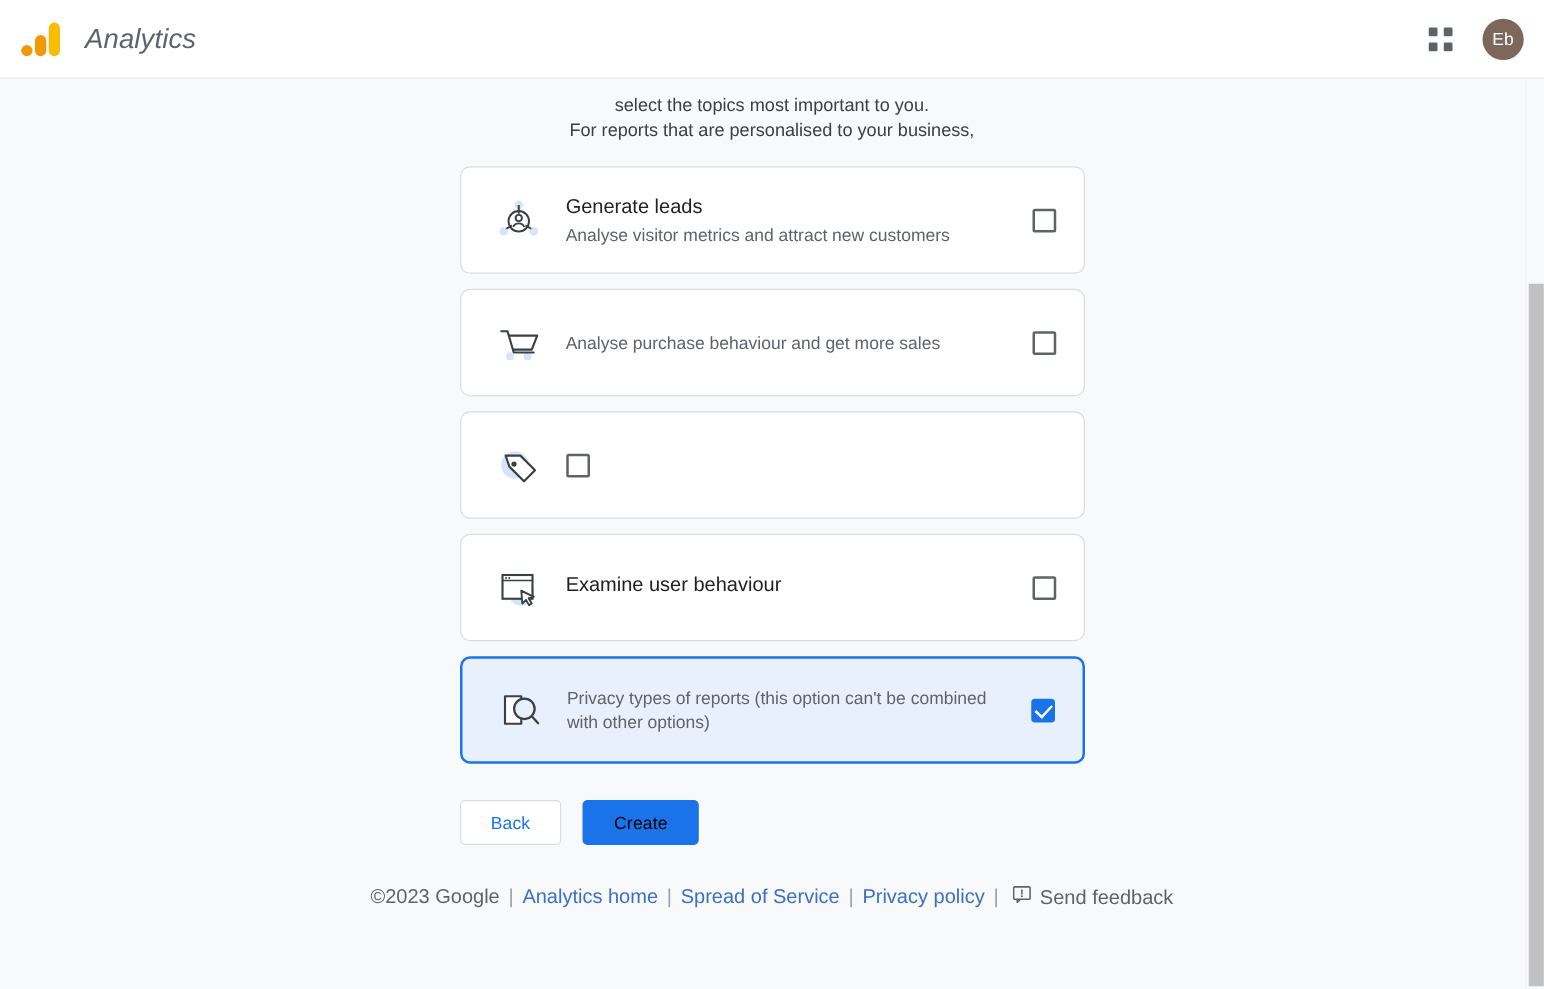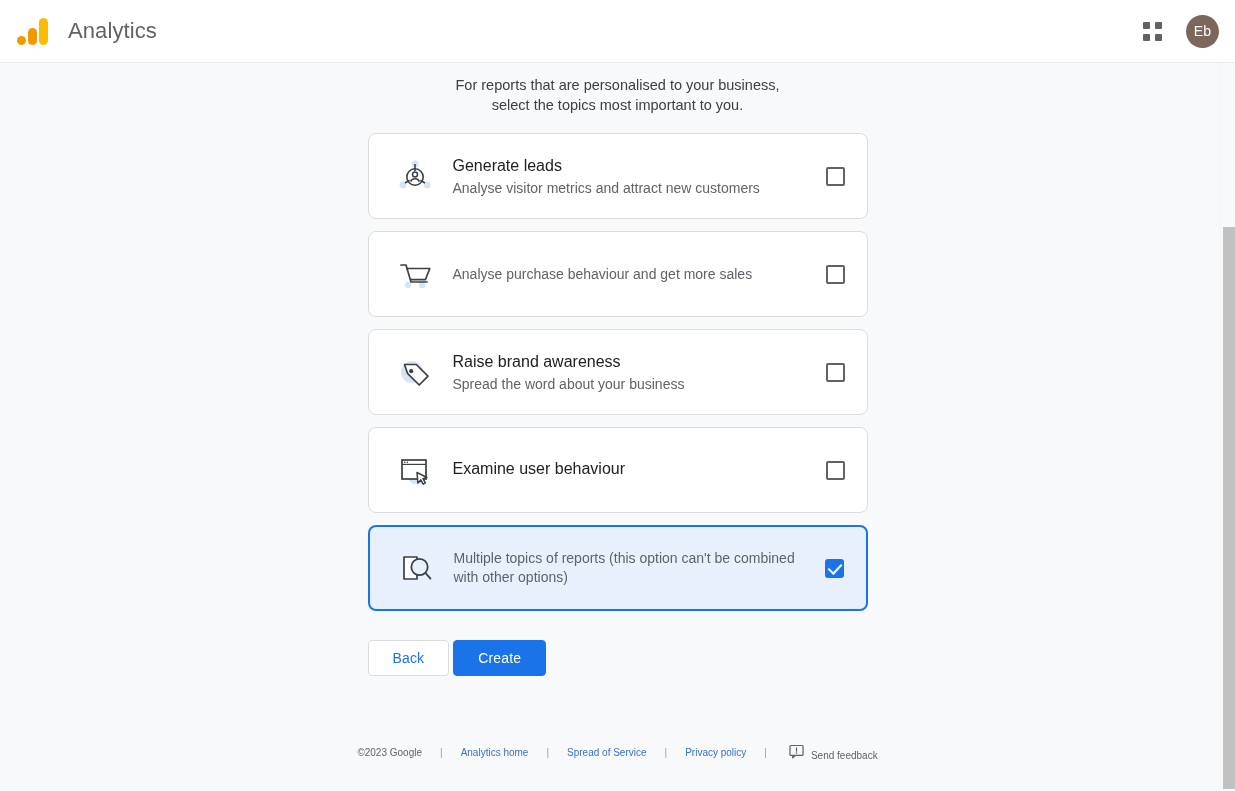--- a/index.html
+++ b/index.html
@@ -64,20 +64,21 @@
     height: 27px;
     border-radius: 4.5px;
     background: #fbbc04;
   }
   .brand-title {
     font-size: 22px;
     color: #5f6368;
     letter-spacing: 0.1px;
     font-weight: 400;
     white-space: nowrap;
+    font-style: italic;
   }
   .appbar-right {
     margin-left: auto;
     display: flex;
     align-items: center;
     gap: 14px;
   }
   .apps-icon {
     width: 40px;
     height: 40px;
@@ -210,21 +211,21 @@
     height: 11px;
     border: solid #ffffff;
     border-width: 0 2px 2px 0;
     transform: rotate(43deg);
   }
 
   
   .actions {
     width: 500px;
     display: flex;
-    gap: 4px;
+    gap: 17px;
     margin-top: 29px;
   }
   .btn {
     height: 36px;
     border-radius: 4px;
     font-size: 14px;
     font-family: "Liberation Sans", sans-serif;
     letter-spacing: 0.15px;
     cursor: pointer;
     padding: 0 24px;
@@ -234,32 +235,32 @@
   }
   .btn-outline {
     background: #ffffff;
     border: 1px solid #dadce0;
     color: #1a73e8;
     min-width: 80px;
   }
   .btn-primary {
     background: #1a73e8;
     border: 1px solid #1a73e8;
-    color: #ffffff;
+    color: #000000;
     min-width: 92px;
   }
 
   
   .footer {
-    margin-top: 68px;
-    font-size: 10px;
+    margin-top: 32px;
+    font-size: 16px;
     color: #5f6368;
     display: flex;
     align-items: center;
-    gap: 18px;
+    gap: 7px;
     white-space: nowrap;
   }
   .footer a {
     color: #3c6fc4;
     text-decoration: none;
   }
   .footer .sep { color: #9aa0a6; }
   .feedback {
     display: inline-flex;
     align-items: flex-end;
@@ -309,22 +310,22 @@
       <i></i>
     </div>
     <div class="avatar">Eb</div>
   </div>
 </div>
 
 <div class="scroll-area">
   <div class="content">
 
     <div class="intro">
+      <div>select the topics most important to you.</div>
       <div>For reports that are personalised to your business,</div>
-      <div>select the topics most important to you.</div>
     </div>
 
     <div class="cards">
 
       <div class="card">
         <div class="card-icon">
           <svg width="48" height="48" viewBox="0 0 48 48">
             <circle cx="24" cy="12" r="3.4" fill="#d7e3f8"></circle>
             <circle cx="12" cy="33" r="3.4" fill="#d7e3f8"></circle>
             <circle cx="36" cy="33" r="3.4" fill="#d7e3f8"></circle>
@@ -359,24 +360,20 @@
       </div>
 
       <div class="card">
         <div class="card-icon">
           <svg width="48" height="48" viewBox="0 0 48 48">
             <circle cx="21" cy="24" r="11" fill="#d7e3f8"></circle>
             <path d="M13.5 16.5h11.8L37 28.2 28.2 37 16.5 25.3z" fill="#ffffff" stroke="#3c4043" stroke-width="1.7" stroke-linejoin="round"></path>
             <circle cx="20.2" cy="23.2" r="2.1" fill="#3c4043"></circle>
           </svg>
         </div>
-        <div class="card-text">
-          <div class="card-title">Raise brand awareness</div>
-          <div class="card-desc">Spread the word about your business</div>
-        </div>
         <div class="checkbox"></div>
       </div>
 
       <div class="card">
         <div class="card-icon">
           <svg width="48" height="48" viewBox="0 0 48 48">
             <circle cx="26" cy="28" r="10.5" fill="#d7e3f8"></circle>
             <rect x="11" y="14" width="24" height="19" fill="#ffffff" stroke="#3c4043" stroke-width="1.7"></rect>
             <line x1="11" y1="18.4" x2="35" y2="18.4" stroke="#3c4043" stroke-width="1.2"></line>
             <circle cx="13.8" cy="16.3" r="0.8" fill="#3c4043"></circle>
@@ -392,21 +389,21 @@
 
       <div class="card selected">
         <div class="card-icon">
           <svg width="48" height="48" viewBox="0 0 48 48">
             <path d="M12 13h13v22H12z" fill="#ffffff" stroke="#3c4043" stroke-width="1.7" stroke-linejoin="round"></path>
             <circle cx="27.5" cy="23" r="8.2" fill="#e8f0fe" stroke="#3c4043" stroke-width="1.8"></circle>
             <line x1="33.6" y1="29.2" x2="38.5" y2="34.6" stroke="#3c4043" stroke-width="1.8" stroke-linecap="round"></line>
           </svg>
         </div>
         <div class="card-text">
-          <div class="card-desc">Multiple topics of reports (this option can't be combined with other options)</div>
+          <div class="card-desc">Privacy types of reports (this option can't be combined with other options)</div>
         </div>
         <div class="checkbox checked"></div>
       </div>
 
     </div>
 
     <div class="actions">
       <button class="btn btn-outline">Back</button>
       <button class="btn btn-primary">Create</button>
     </div>

